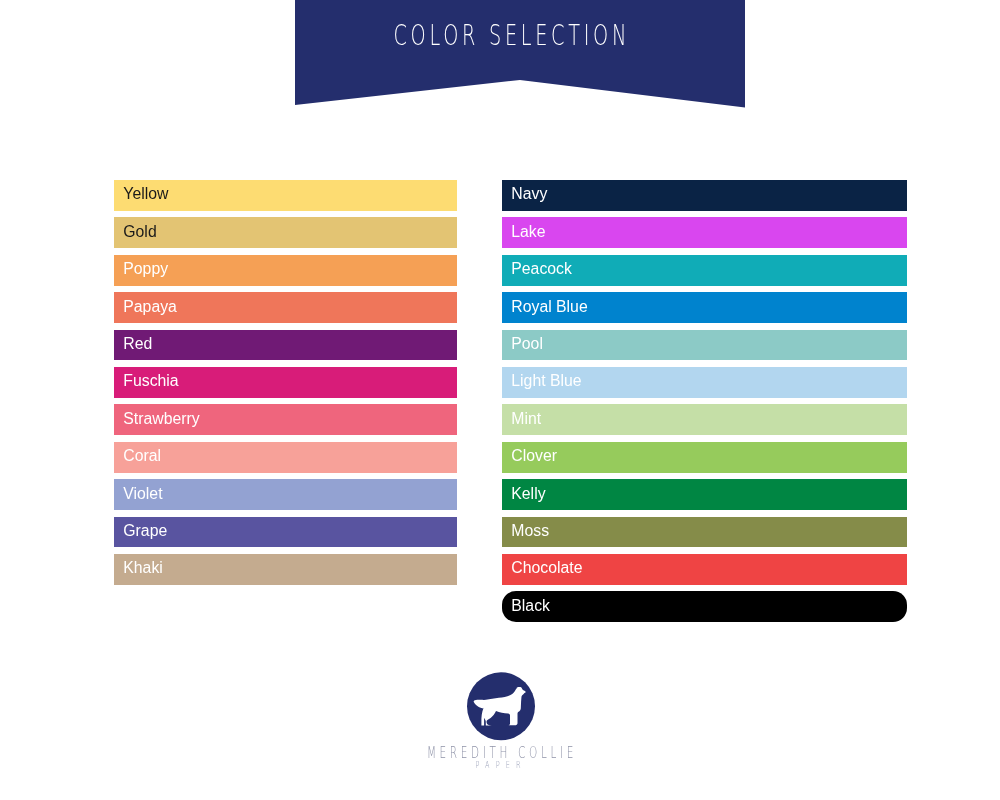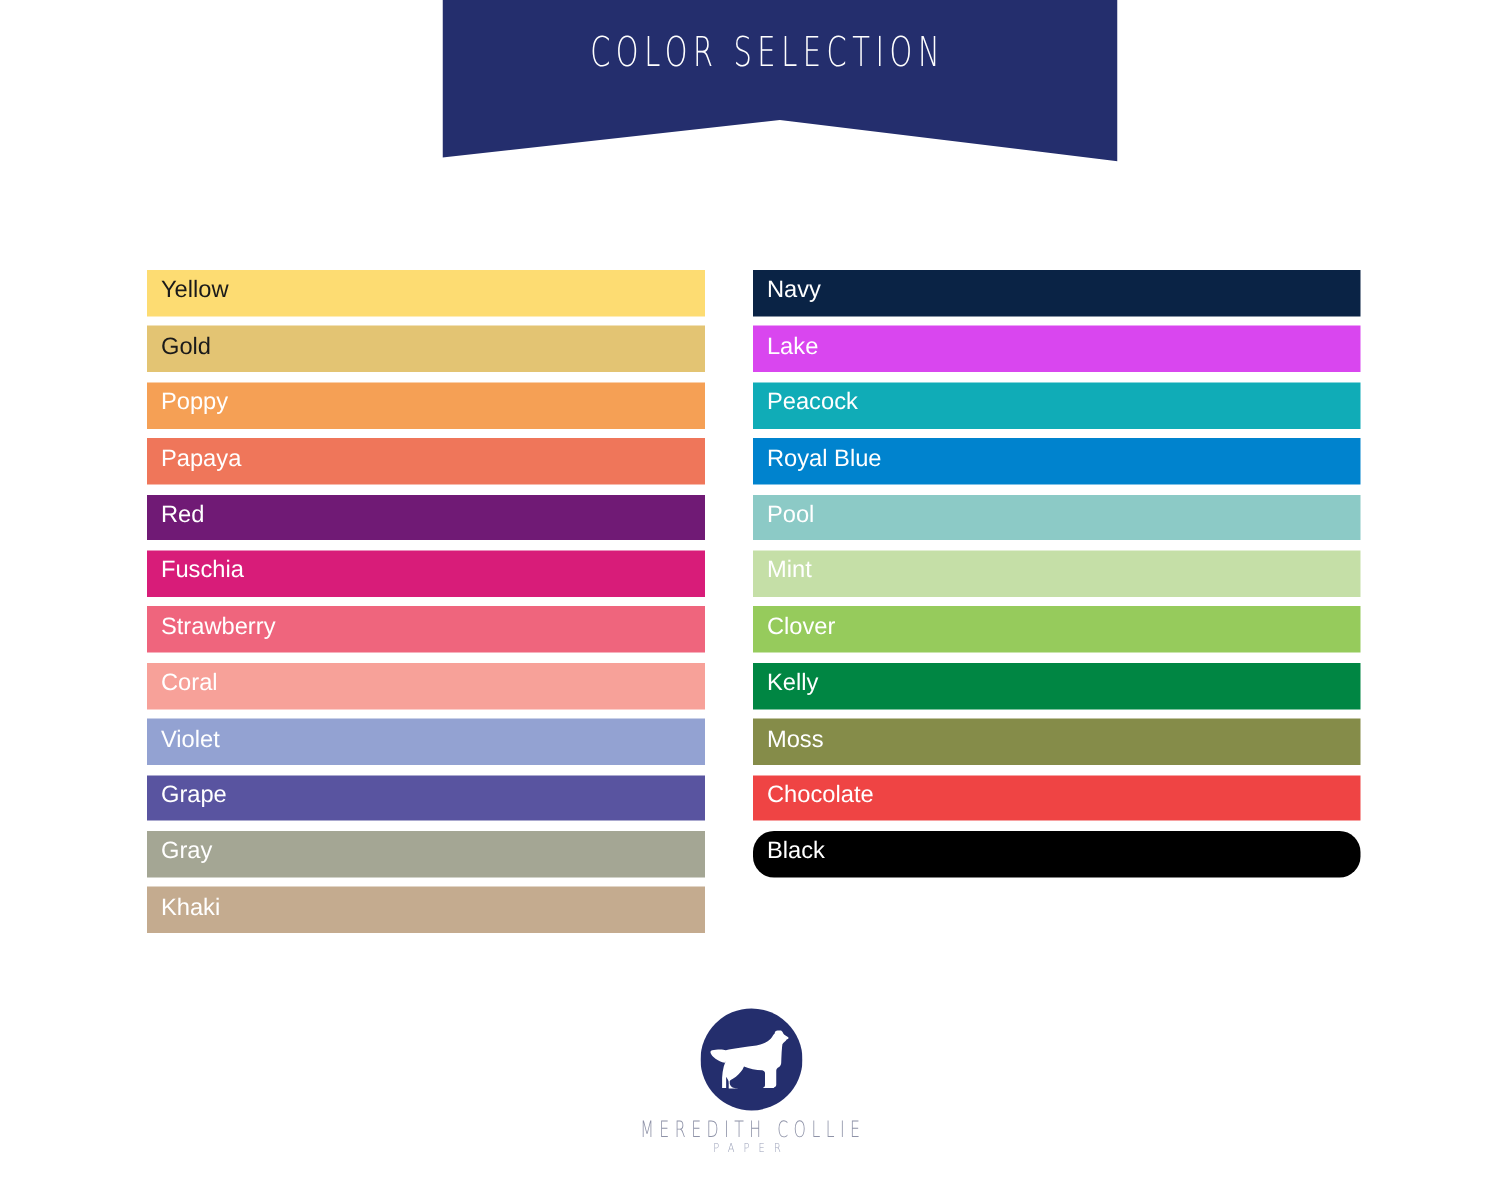--- a/index.html
+++ b/index.html
@@ -8,21 +8,21 @@
   .page{position:relative;width:1000px;height:800px;}
   
   .banner{position:absolute;left:295px;top:0;width:450px;height:107px;}
   .banner svg{display:block;}
   .banner-title{position:absolute;left:-10px;top:25px;width:450px;text-align:center;color:#ffffff;
     font-size:27.5px;line-height:20px;letter-spacing:5.3px;font-weight:200;font-family:"DejaVu Sans",sans-serif;
     transform:scaleX(0.70);transform-origin:50% 50%;text-indent:5px;}
   
   .grid{position:absolute;left:98px;top:180px;width:820px;}
   .col{position:absolute;top:0;}
-  .col-left{left:0;width:372px;}
+  .col-left{left:16px;width:343px;}
   .col-right{left:404px;width:405px;}
   .sw{position:relative;height:30.8px;margin-bottom:6.6px;}
   .sw-label{position:absolute;left:9.3px;top:50%;transform:translateY(-50%) translateY(-1.3px);font-size:15.8px;line-height:1;
     font-family:"Liberation Sans",sans-serif;}
   
   .logo{position:absolute;left:0;top:0;width:1000px;}
   .logo-circle{position:absolute;left:467px;top:672px;}
   .brand{position:absolute;left:0px;top:748px;width:1000px;text-align:center;color:#8f93a8;
     font-size:15px;line-height:11px;letter-spacing:5.2px;font-family:"DejaVu Sans",sans-serif;font-weight:200;
     transform:scaleX(0.70);transform-origin:50% 50%;text-indent:5.5px;}
@@ -67,42 +67,42 @@
         </div>
         <div class="sw" style="background: rgb(247, 161, 153);">
           <span class="sw-label" style="color: rgb(255, 255, 255); text-align: center;">Coral</span>
         </div>
         <div class="sw" style="background: rgb(147, 162, 210);">
           <span class="sw-label" style="color: rgb(255, 255, 255);">Violet</span>
         </div>
         <div class="sw" style="background: rgb(89, 84, 160);">
           <span class="sw-label" style="color: rgb(255, 255, 255);">Grape</span>
         </div>
-        <div class="sw" style="background: rgb(164, 166, 148);">
-          <span class="sw-label" style="color: rgb(255, 255, 255);">Gray</span>
-        </div>
         <div class="sw" style="background: rgb(196, 171, 143);">
           <span class="sw-label" style="color: rgb(255, 255, 255);">Khaki</span>
         </div>
       </div>
     <div class="col col-right">
         <div class="sw" style="background: rgb(10, 35, 69);">
           <span class="sw-label" style="color: rgb(255, 255, 255);">Navy</span>
         </div>
         <div class="sw" style="background: #d946ef; padding-left: 20px;">
           <span class="sw-label" style="color: rgb(255, 255, 255);">Lake</span>
         </div>
         <div class="sw" style="background: rgb(16, 172, 183);">
           <span class="sw-label" style="color: rgb(255, 255, 255);">Peacock</span>
         </div>
         <div class="sw" style="background: rgb(0, 131, 206);">
           <span class="sw-label" style="color: rgb(255, 255, 255);">Royal Blue</span>
         </div>
         <div class="sw" style="background: rgb(140, 202, 198);">
           <span class="sw-label" style="color: rgb(255, 255, 255);">Pool</span>
+        </div>
+        <div class="sw" style="background: rgb(178, 214, 239);">
+          <span class="sw-label" style="color: rgb(255, 255, 255);">Light Blue</span>
         </div>
         <div class="sw" style="background: rgb(197, 223, 167);">
           <span class="sw-label" style="color: rgb(255, 255, 255);">Mint</span>
         </div>
         <div class="sw" style="background: rgb(150, 203, 92);">
           <span class="sw-label" style="color: rgb(255, 255, 255);">Clover</span>
         </div>
         <div class="sw" style="background: rgb(0, 134, 67);">
           <span class="sw-label" style="color: rgb(255, 255, 255);">Kelly</span>
         </div>

